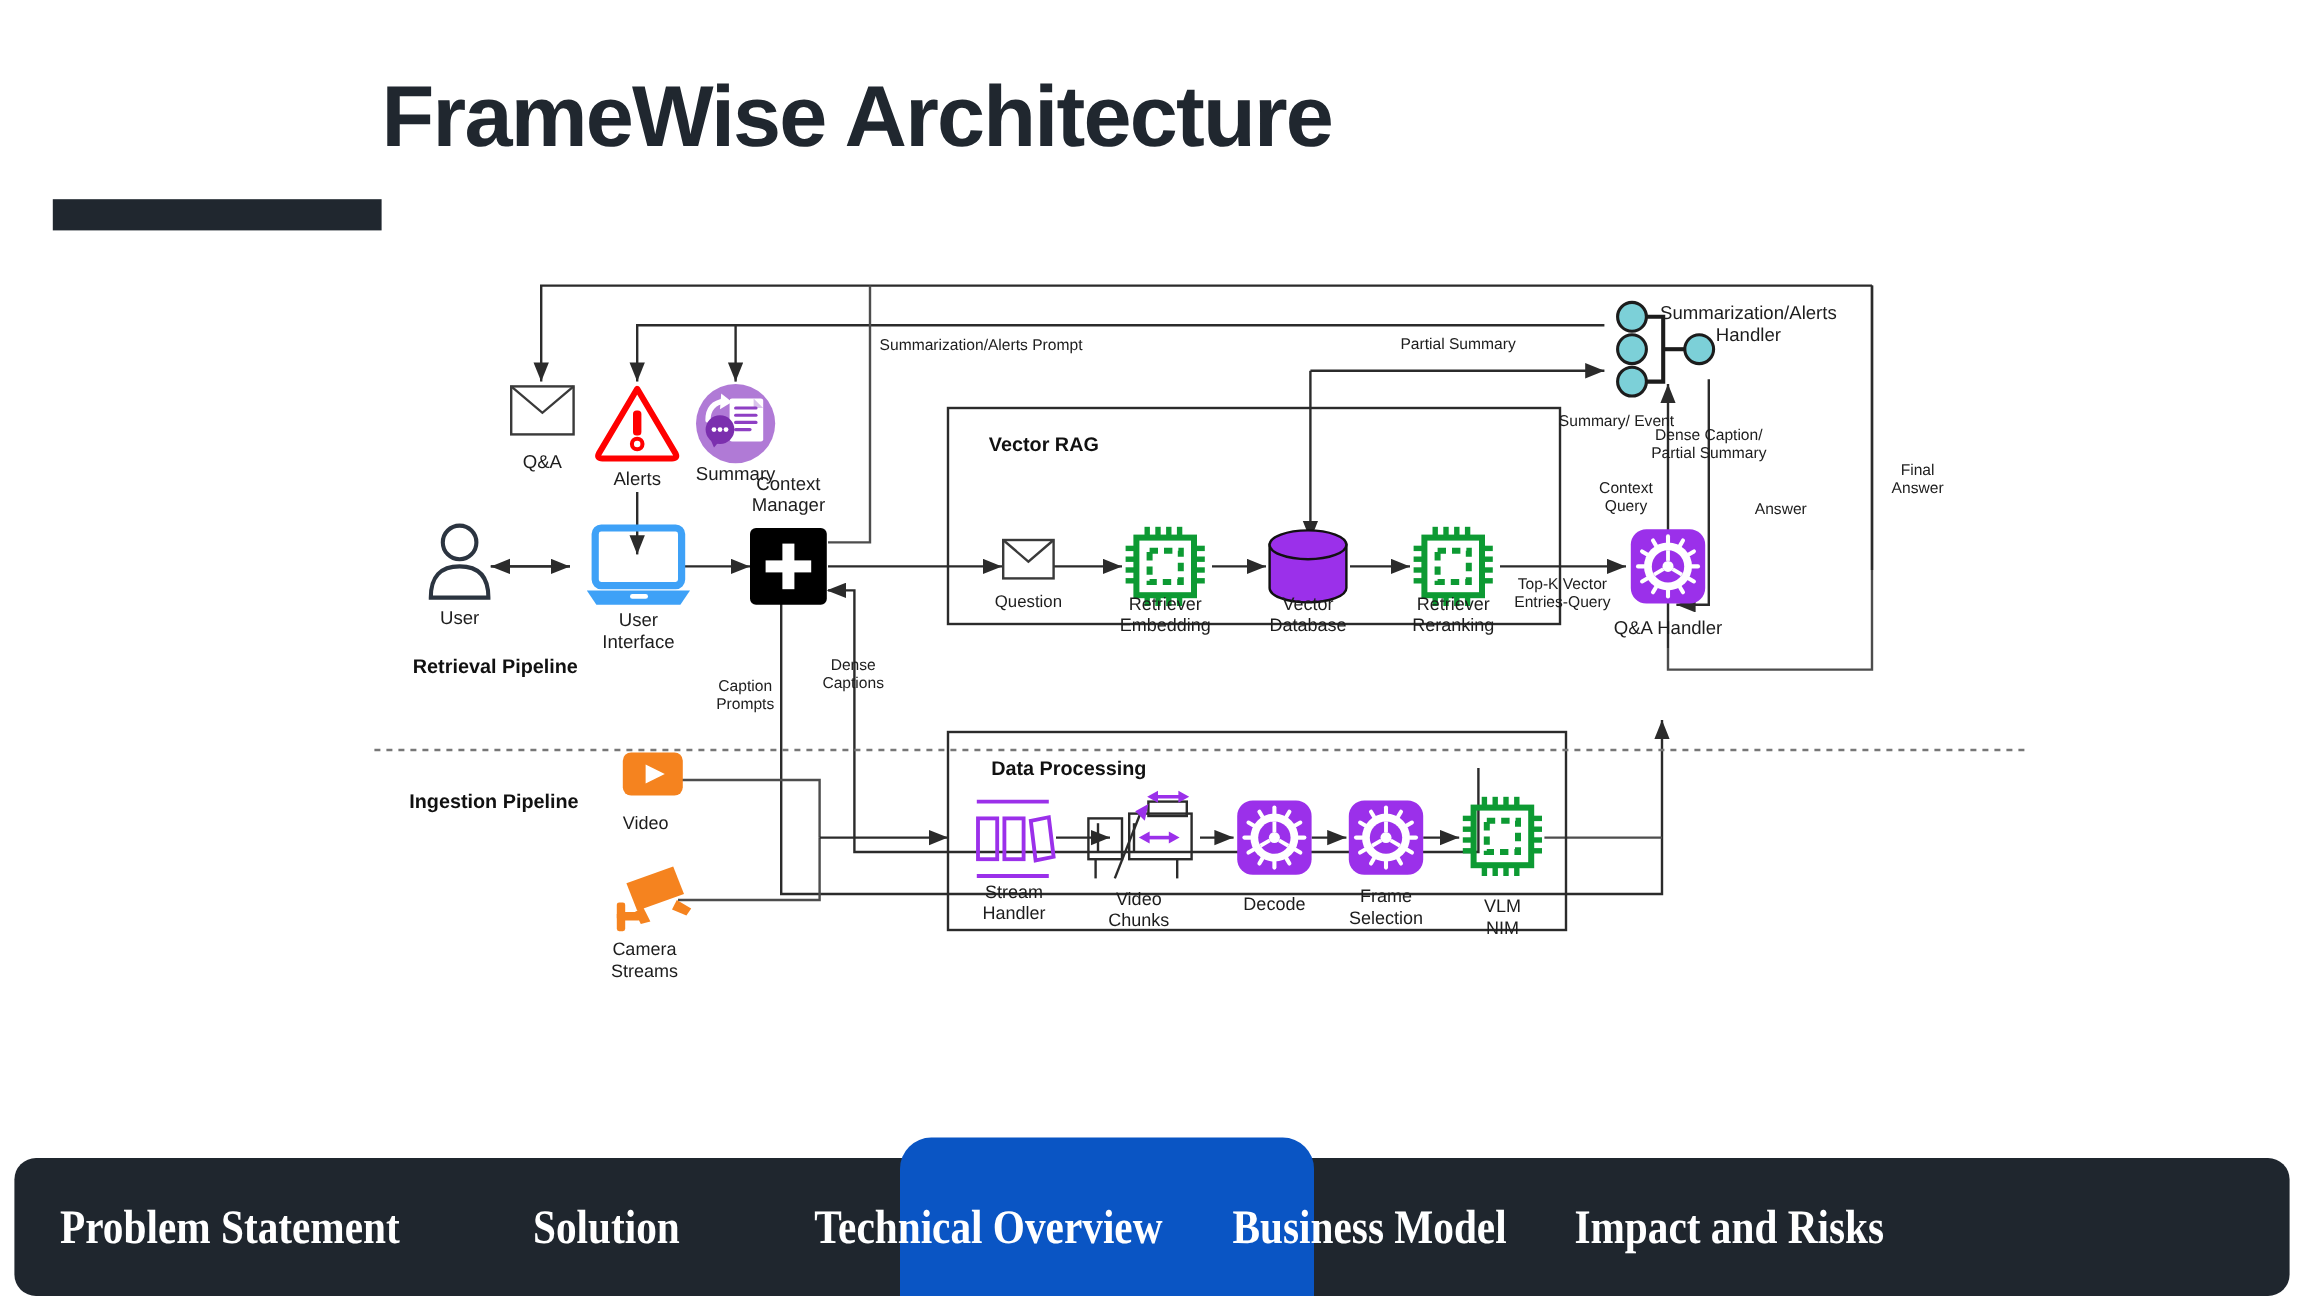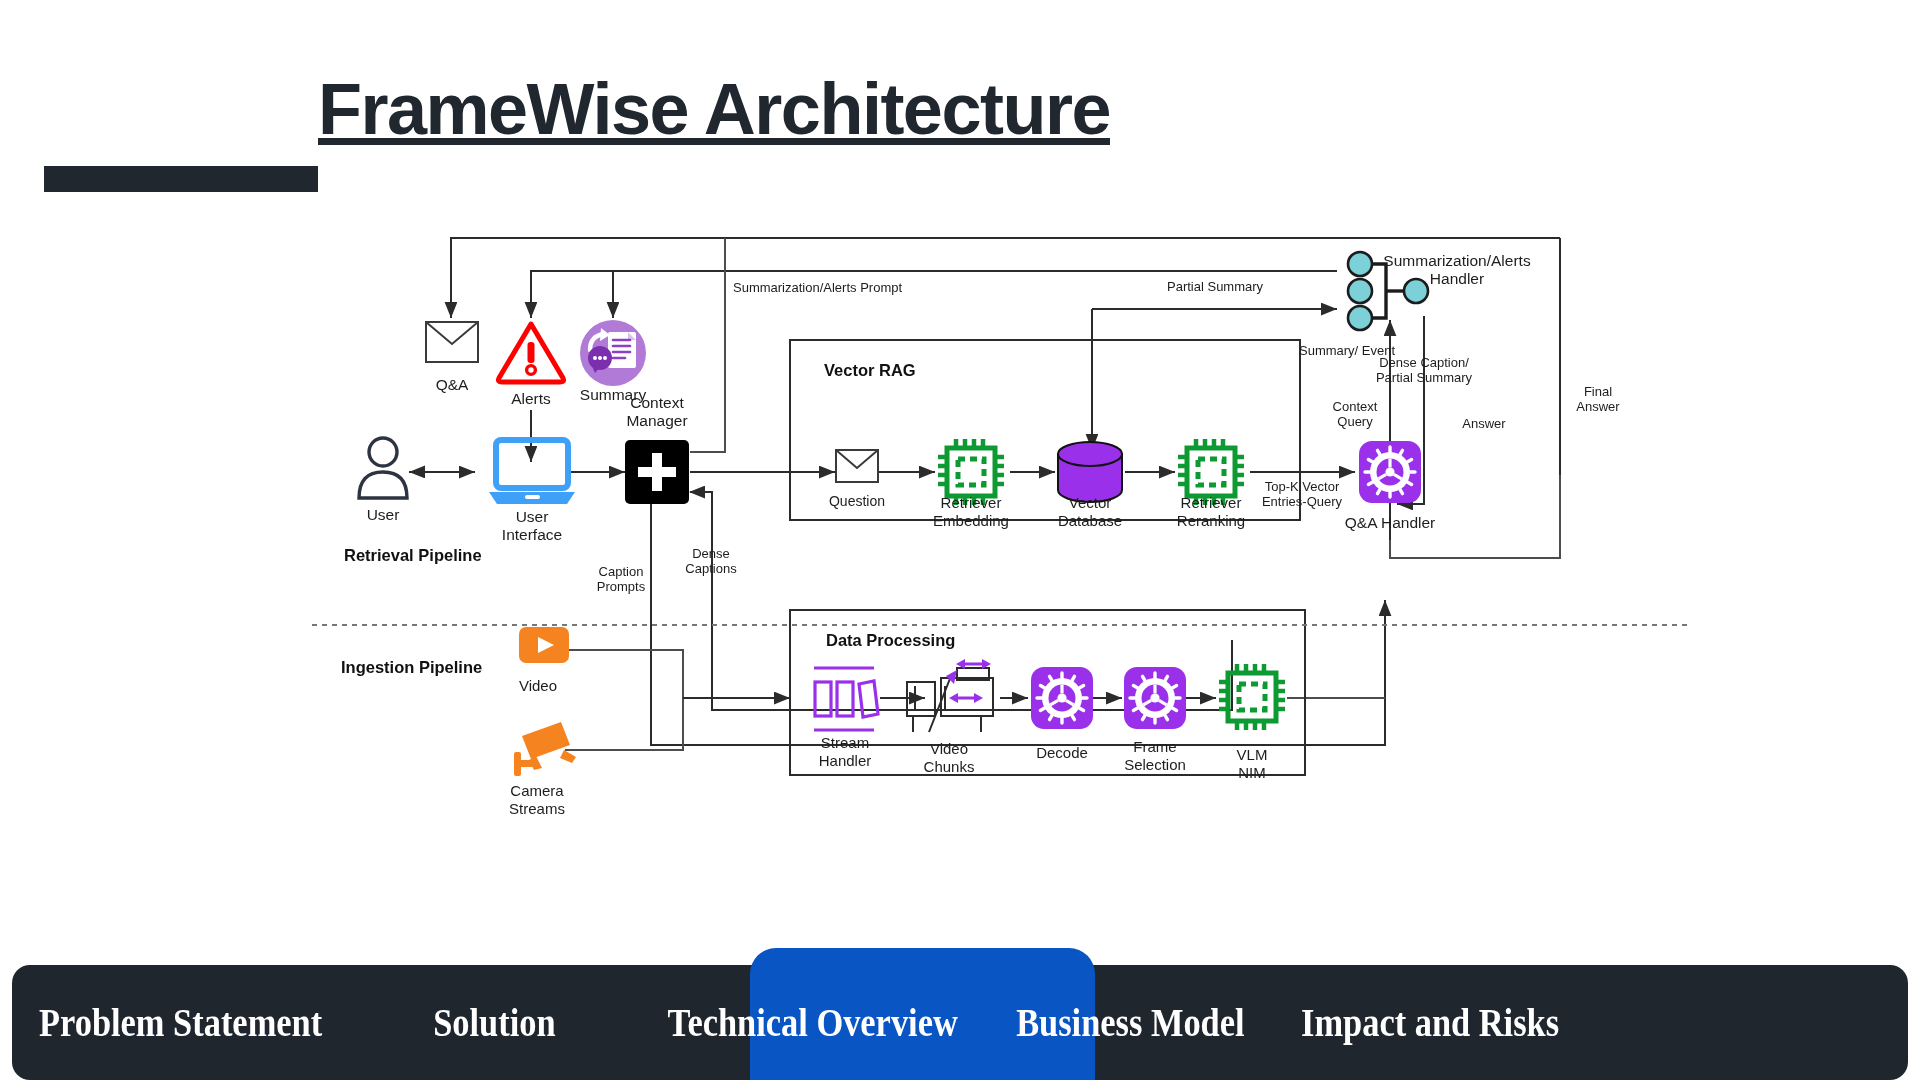--- a/index.html
+++ b/index.html
@@ -6,41 +6,41 @@
   body{
     width:1920px;height:1080px;
     background:#ffffff;
     font-family:"Liberation Sans","DejaVu Sans",sans-serif;
     overflow:hidden;position:relative;
   }
   .slide{position:absolute;inset:0;}
 
   
   .title{
-    position:absolute;left:318px;top:68px;
+    position:absolute;left:318px;top:57px;
     font-size:72px;font-weight:700;letter-spacing:-1.5px;
-    color:#20272f;white-space:nowrap;text-decoration:underline;
+    color:#20272f;white-space:nowrap;
   }
   .title-rule{
     position:absolute;left:44px;top:166px;
     width:274px;height:26px;background:#20272f;
   }
 
   
   .stage{position:absolute;left:0;top:210px;width:1920px;height:690px;}
   .stage svg{display:block;}
 
   
   .navbar{
     position:absolute;left:12px;top:965px;
     width:1896px;height:115px;
     background:#1f262e;border-radius:18px;
   }
   .nav-items{
-    position:absolute;left:16px;top:965px;width:1564px;height:115px;
+    position:absolute;left:27px;top:965px;width:1564px;height:115px;
     display:flex;align-items:center;
   }
   .nav-item{
     flex:1;text-align:center;
     font-family:"Liberation Serif","DejaVu Serif",serif;
     font-weight:700;font-size:40px;color:#ffffff;
     line-height:115px;height:115px;
     transform:scaleX(.86);
     white-space:nowrap;
     position:relative;z-index:3;

